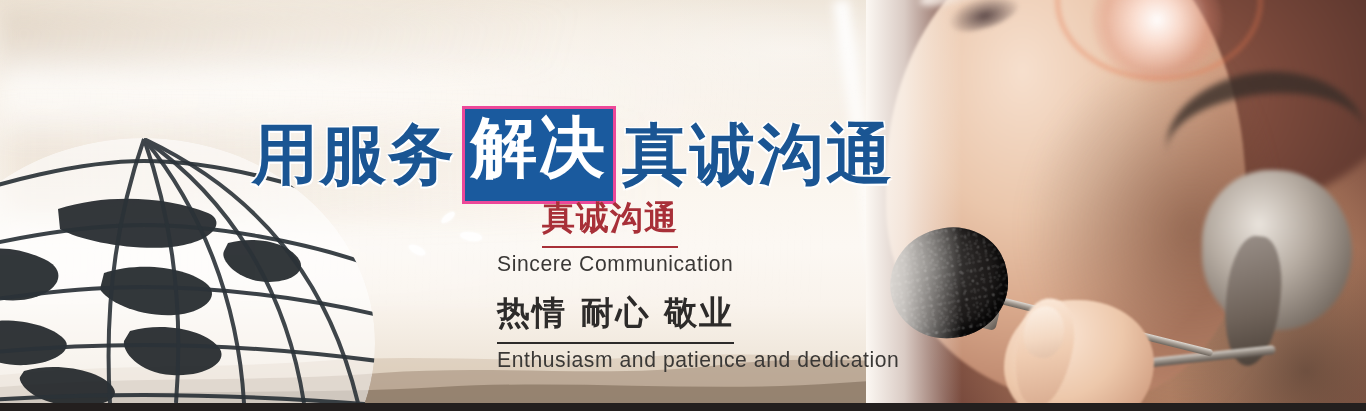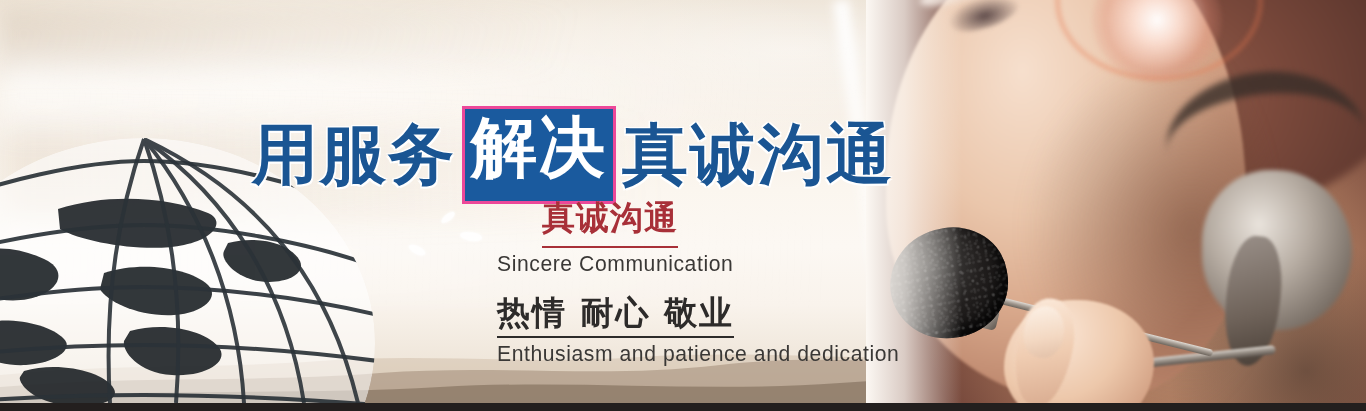--- a/index.html
+++ b/index.html
@@ -381,21 +381,21 @@
   }
   .sub-cn.red {
     color: #a83038;
     border-bottom: 2.5px solid #a83038;
     padding-bottom: 8px;
     margin-left: 45px;
   }
   .sub-cn.dark {
     color: #2d2b2a;
     border-bottom: 2.5px solid #2d2b2a;
-    padding-bottom: 2px;
+    padding-bottom: 8px;
     letter-spacing: 2px;
   }
   .sub-en {
     font-size: 22px;
     color: #3a3836;
     font-family: "Liberation Sans", sans-serif;
     letter-spacing: 0.6px;
     white-space: nowrap;
     margin-top: 3px;
     transform: scaleX(0.96);

